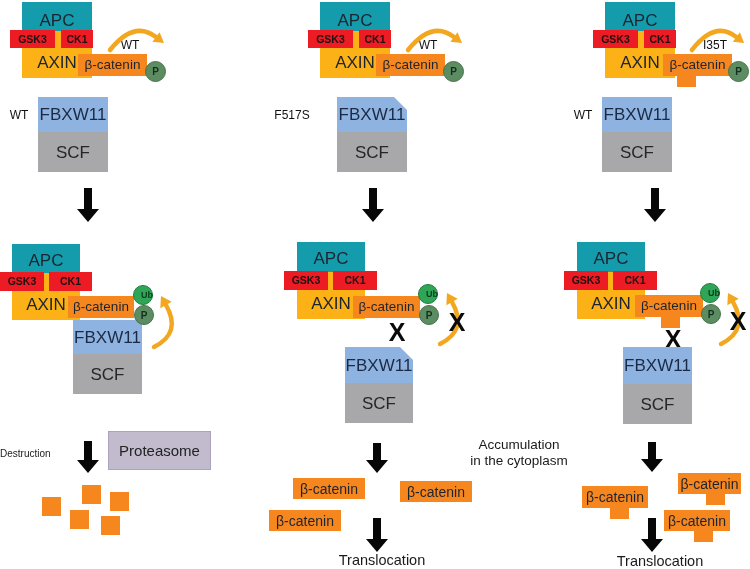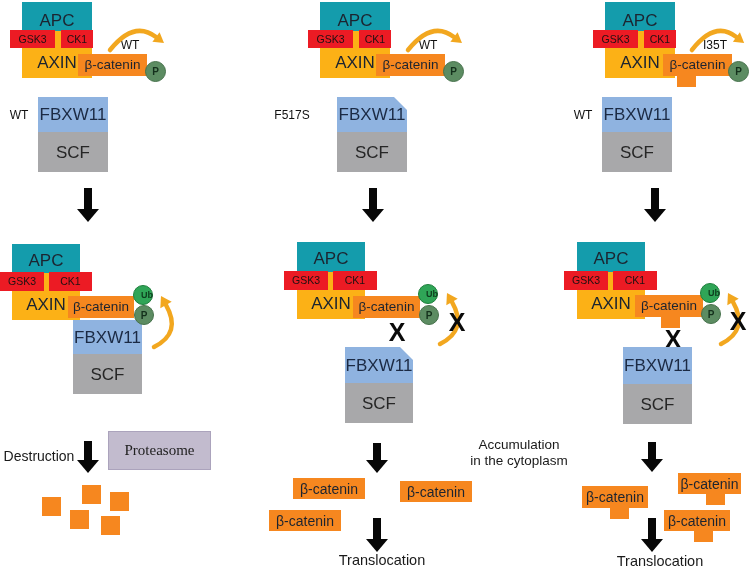--- a/index.html
+++ b/index.html
@@ -2,30 +2,30 @@
 <html><head>
 <meta charset="utf-8">
 <style>
   * { margin:0; padding:0; box-sizing:border-box; }
   body { background:#ffffff; font-family:"Liberation Sans", sans-serif; }
   #canvas { position:relative; width:750px; height:569px; background:#ffffff; overflow:hidden; }
 
   .box { position:absolute; display:flex; align-items:center; justify-content:center;
          color:#1c2430; line-height:1; }
   .apc  { background:#149CAC; font-size:17px; }
-  .red  { background:#EC1B24; font-size:10.5px; font-weight:400; color:#1f1212; }
+  .red  { background:#EC1B24; font-size:10.5px; font-weight:700; color:#1f1212; }
   .axin { background:#FCB116; font-size:17px; }
   .conn { position:absolute; background:#FCB116; }
   .bcat { background:#F6871F; font-size:13.5px; }
   .bcat .lbl { position:relative; }
   .tab  { position:absolute; top:100%; width:19px; height:11px; background:#F6871F; }
   .fbx  { background:#8FB3E0; font-size:17px; color:#1b2a44; }
   .fbx.mut { clip-path: polygon(0 0, calc(100% - 13px) 0, 100% 13px, 100% 100%, 0 100%); }
   .scf  { background:#A8A8AA; font-size:17px; color:#262626; }
-  .proteasome { background:#C2BBCE; border:1px solid #ABA3BC; font-size:15px; color:#222;font-family:Liberation Serif, serif; }
+  .proteasome { background:#C2BBCE; border:1px solid #ABA3BC; font-size:15px; color:#222; }
 
   .circle { position:absolute; border-radius:50%; display:flex; align-items:center;
             justify-content:center; font-weight:700; }
   .ub { background:#2FA557; border:1.5px solid #1E7F3C; color:#0E3D1E; font-size:9px;padding-left:8px; }
   .p  { background:#5C8C62; border:1.5px solid #47724C; color:#14301c; font-size:10px; }
 
   .sq { position:absolute; width:19px; height:19px; background:#F6871F; }
 
   .darr { position:absolute; width:22px; }
   .darr::before { content:""; position:absolute; left:50%; top:0; transform:translateX(-50%);
@@ -77,21 +77,21 @@
   <div class="box bcat" style="left:68px;top:296px;width:66px;height:22px">β-catenin</div>
   <div class="box fbx" style="left:73px;top:320px;width:69px;height:34px">FBXW11</div>
   <div class="box scf" style="left:73px;top:354px;width:69px;height:40px">SCF</div>
   <div class="circle ub" style="left:133px;top:285px;width:20px;height:20px">Ub</div>
   <div class="circle p" style="left:134px;top:305px;width:20px;height:20px">P</div>
   <svg class="arc" style="left:147px;top:293px" width="34" height="58" viewBox="0 0 34 58">
     <path class="arcpath" d="M7 54 Q 35 40 19 12"></path>
       <polygon class="archead" points="14,3 24.7,8.8 13.3,15.3"></polygon>
   </svg>
 
-  <div class="note" style="left:0px;top:448px;width:78px;font-size:14px;text-align:center">Destruction</div>
+  <div class="note" style="left:0px;top:448px;width:78px;font-size:10px;text-align:left">Destruction</div>
   <div class="darr" style="left:77px;top:441px;height:32px"></div>
   <div class="box proteasome" style="left:108px;top:431px;width:103px;height:39px">Proteasome</div>
   <div class="sq" style="left:42px;top:497px"></div>
   <div class="sq" style="left:82px;top:485px"></div>
   <div class="sq" style="left:70px;top:510px"></div>
   <div class="sq" style="left:110px;top:492px"></div>
   <div class="sq" style="left:101px;top:516px"></div>
 
   <div class="box axin" style="left:320px;top:46px;width:70px;height:32px">AXIN</div>
   <div class="box apc" style="left:320px;top:2px;width:70px;height:36px">APC</div>

